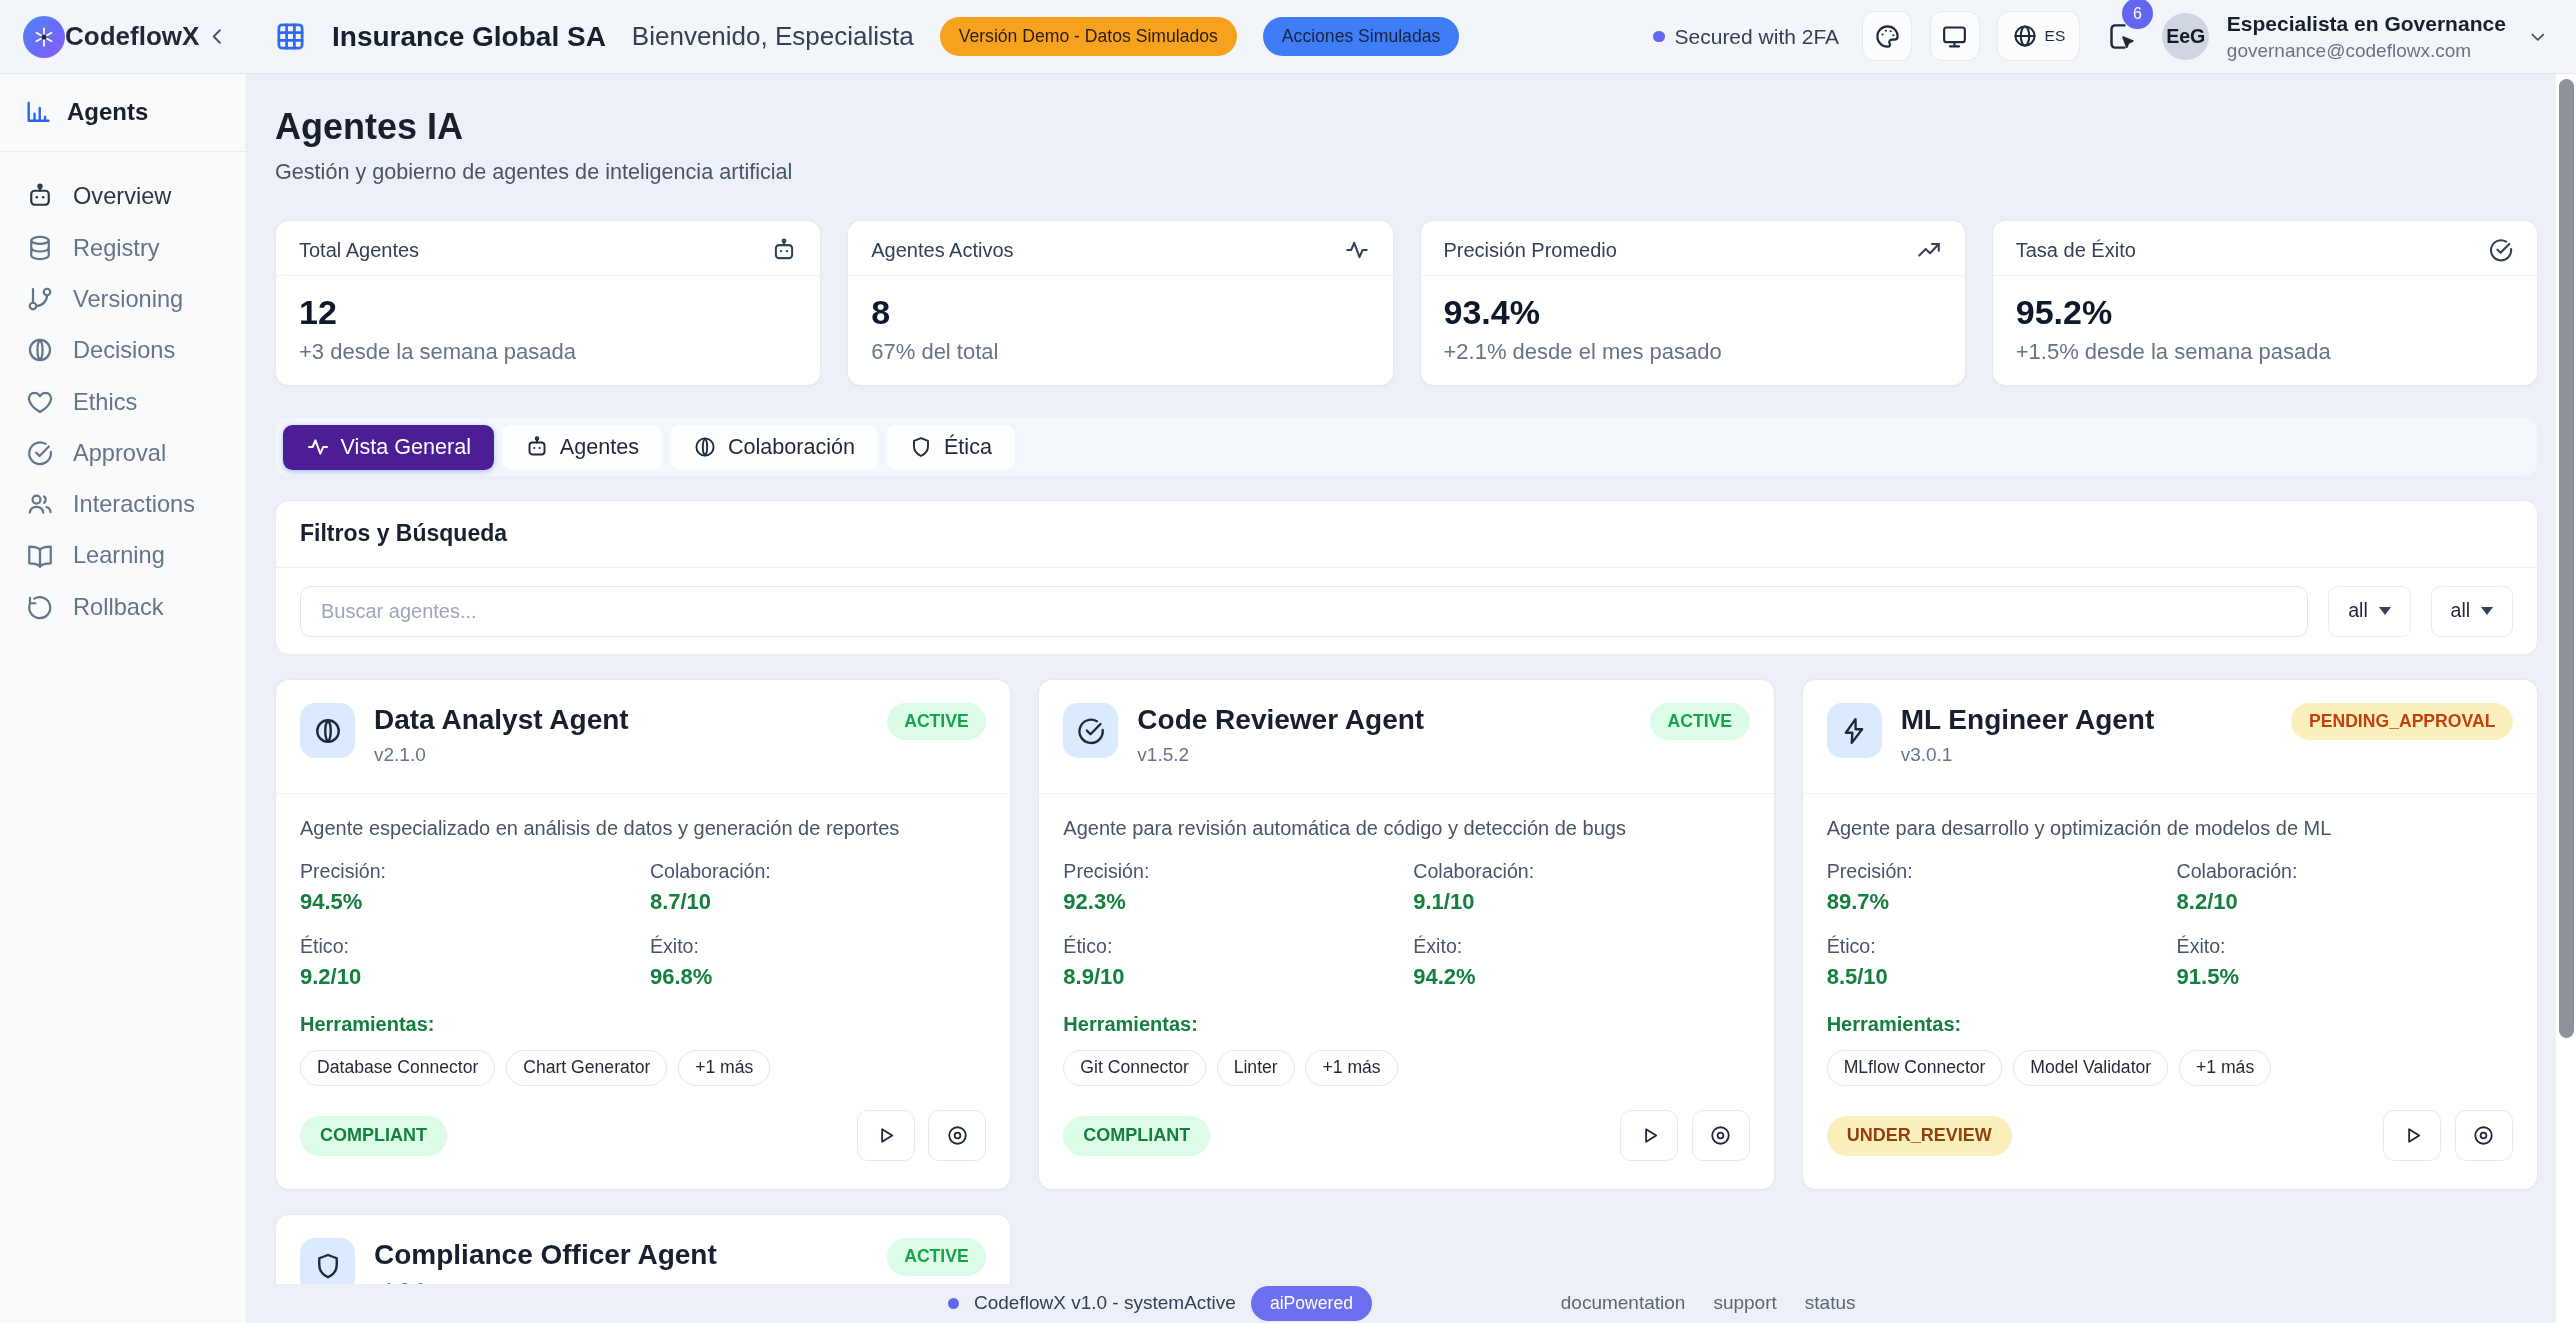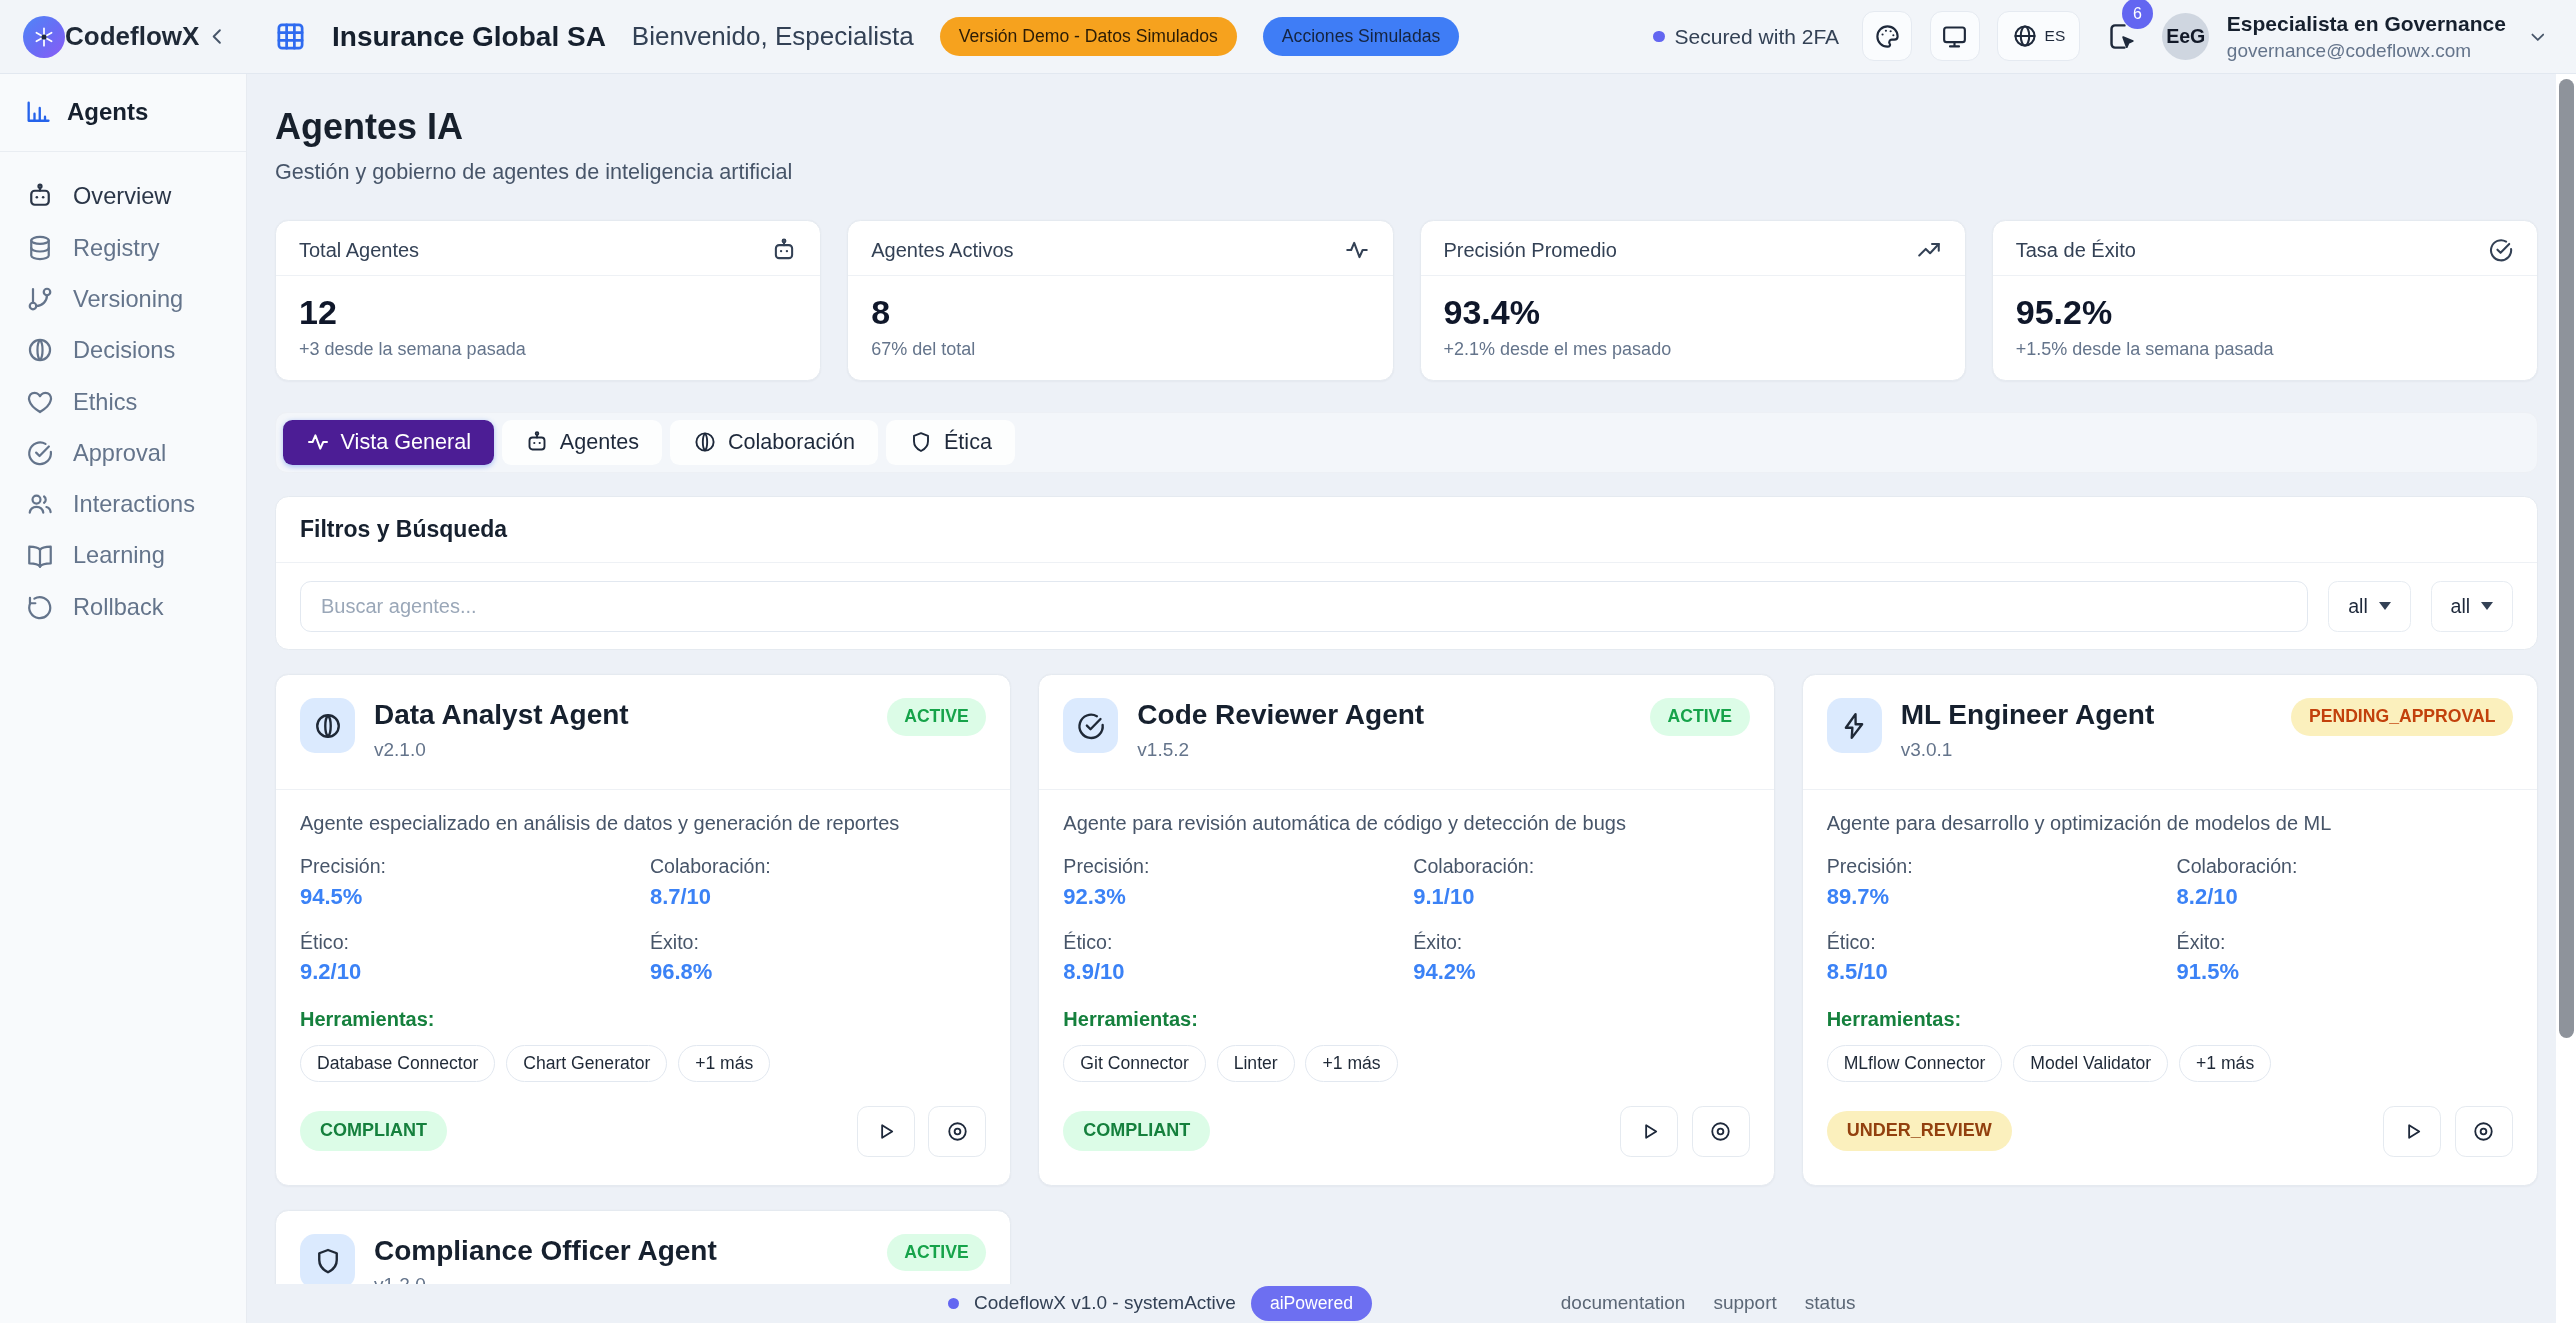--- a/index.html
+++ b/index.html
@@ -98,21 +98,21 @@
     box-shadow: 0 0.7px 2px rgba(15,23,42,.04); overflow: hidden;
   }
   .stat-head {
     display: flex; align-items: center; justify-content: space-between;
     padding: 16px 23px 12px; border-bottom: 0.7px solid #eef1f5;
     font-size: 20px; font-weight: 500; color: #334155;
   }
   .stat-head .s-icon { color: #334155; }
   .stat-body { padding: 16px 23px 19px; }
   .stat-value { font-size: 34px; font-weight: 700; color: #0f172a; }
-  .stat-note { font-size: 18px; color: #64748b; margin-top: 6.8px; }
+  .stat-note { font-size: 22px; color: #64748b; margin-top: 6.8px; }
 
   
   .tabs {
     margin-top: 31px; background: #f3f6fa; border: 0.7px solid #edf0f5;
     border-radius: 12px; padding: 6.8px; display: flex; gap: 8px;
   }
   .tab {
     display: flex; align-items: center; gap: 10.8px; height: 45px; padding: 0 23px;
     border-radius: 9.5px; background: #fdfefe; font-size: 21.6px; color: #1e293b; cursor: pointer;
   }
@@ -148,21 +148,21 @@
   }
   .agent-title { font-size: 28px; font-weight: 700; color: #16202e; }
   .agent-version { font-size: 19px; color: #64748b; margin-top: 6.8px; }
   .status-pill { margin-left: auto; font-size: 17.6px; font-weight: 600; padding: 8px 17.6px; border-radius: 675px; white-space: nowrap; }
   .st-active { background: #dcfce7; color: #16a34a; }
   .st-pending { background: #fbf0bd; color: #c2410c; }
   .agent-body { border-top: 0.7px solid #eef1f5; padding: 21.6px 24px 28px; }
   .agent-desc { font-size: 20px; color: #475569; }
   .metrics { display: grid; grid-template-columns: 1fr 1fr; gap: 20px 13.5px; margin-top: 20px; }
   .metric-label { font-size: 19.6px; color: #475569; }
-  .metric-value { font-size: 22px; font-weight: 700; color: #3b82f6; margin-top: 5.4px; }
+  .metric-value { font-size: 22px; font-weight: 700; color: #15803d; margin-top: 5.4px; }
   .tools-label { font-size: 20px; font-weight: 600; color: #15803d; margin-top: 21.6px; }
   .chips { display: flex; gap: 10.8px; margin-top: 13.5px; flex-wrap: wrap; }
   .chip {
     border: 0.7px solid #e2e8f0; border-radius: 675px; padding: 6.8px 16px;
     font-size: 17.6px; color: #1f2937; background: #fff; white-space: nowrap;
   }
   .agent-foot { display: flex; align-items: center; margin-top: 24px; }
   .comp-pill { font-size: 18px; font-weight: 700; padding: 9.5px 20px; border-radius: 675px; }
   .comp-green { background: #dcfce7; color: #15803d; }
   .comp-yellow { background: #fbf0bd; color: #92400e; }

